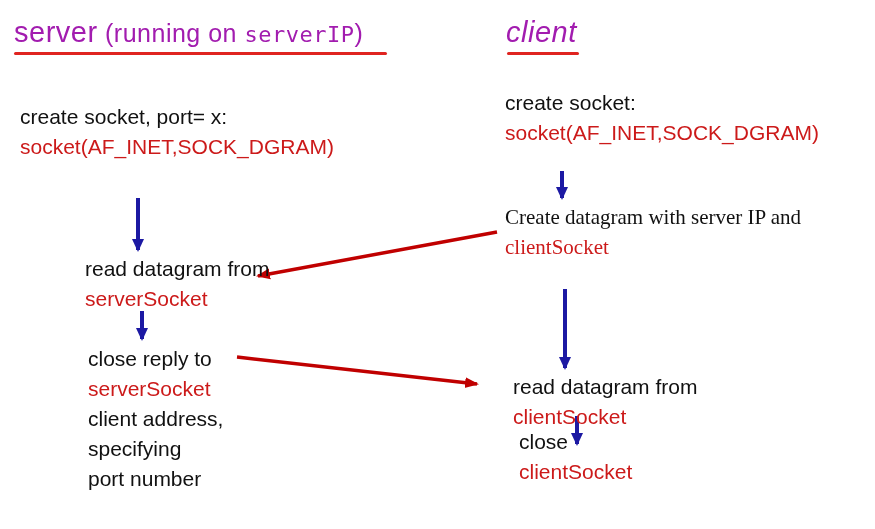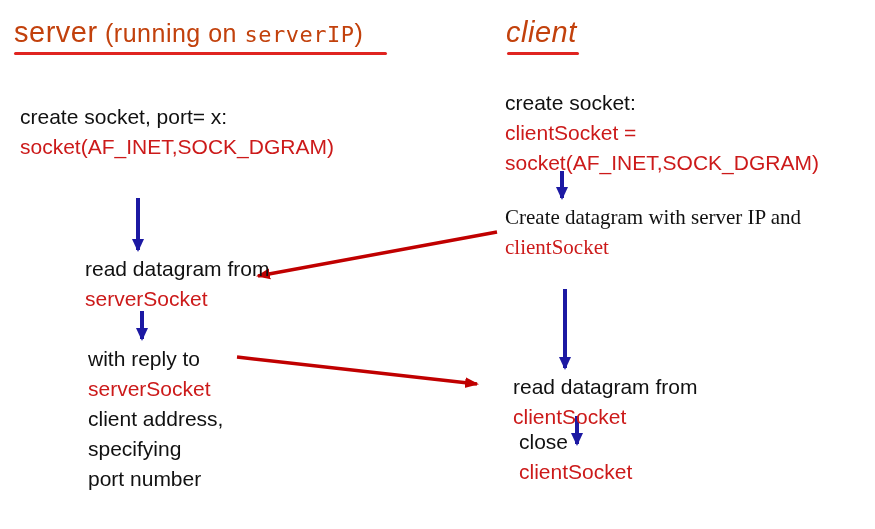--- a/index.html
+++ b/index.html
@@ -3,21 +3,21 @@
 <meta charset="utf-8">
 <style>
   html,body { margin:0; padding:0; background:#ffffff; }
   .stage {
     position:relative; width:875px; height:529px; background:#ffffff;
     font-family:"Liberation Sans", sans-serif; overflow:hidden;
   }
   .arrow-layer { position:absolute; left:0; top:0; width:875px; height:529px; }
 
   .heading {
-    position:absolute; white-space:nowrap; color:#c2410c;
+    position:absolute; white-space:nowrap; color:#a21caf;
     font-size:29px; letter-spacing:0.5px;
   }
   .heading .h-ann { font-size:25px; }
   .heading .h-code { font-family:"DejaVu Sans Mono", monospace; font-size:22px; }
   .underline { position:absolute; height:3px; background:#e02420; border-radius:2px; }
 
   .tblock { position:absolute; }
   .line {
     font-size:21px; line-height:30px; white-space:nowrap; color:#111111;
   }
@@ -62,30 +62,29 @@
     <div class="line">create socket, port= x:</div>
     <div class="line red">socket(AF_INET,SOCK_DGRAM)</div>
   </div>
 
   <div class="tblock" style="left:85px; top:254px;">
     <div class="line">read datagram from</div>
     <div class="line red">serverSocket</div>
   </div>
 
   <div class="tblock" style="left:88px; top:344px;">
-    <div class="line">with reply to</div>
+    <div class="line">close reply to</div>
     <div class="line red">serverSocket</div>
     <div class="line">client address,</div>
     <div class="line">specifying</div>
     <div class="line">port number</div>
   </div>
 
   <div class="tblock" style="left:505px; top:88px;">
     <div class="line">create socket:</div>
-    <div class="line red">clientSocket =</div>
     <div class="line red">socket(AF_INET,SOCK_DGRAM)</div>
   </div>
 
   <div class="tblock" style="left:505px; top:202px;font-family:Liberation Serif, serif;">
     <div class="line">Create datagram with server IP and</div>
     <div class="line red">clientSocket</div>
   </div>
 
   <div class="tblock" style="left:513px; top:372px;">
     <div class="line">read datagram from</div>

